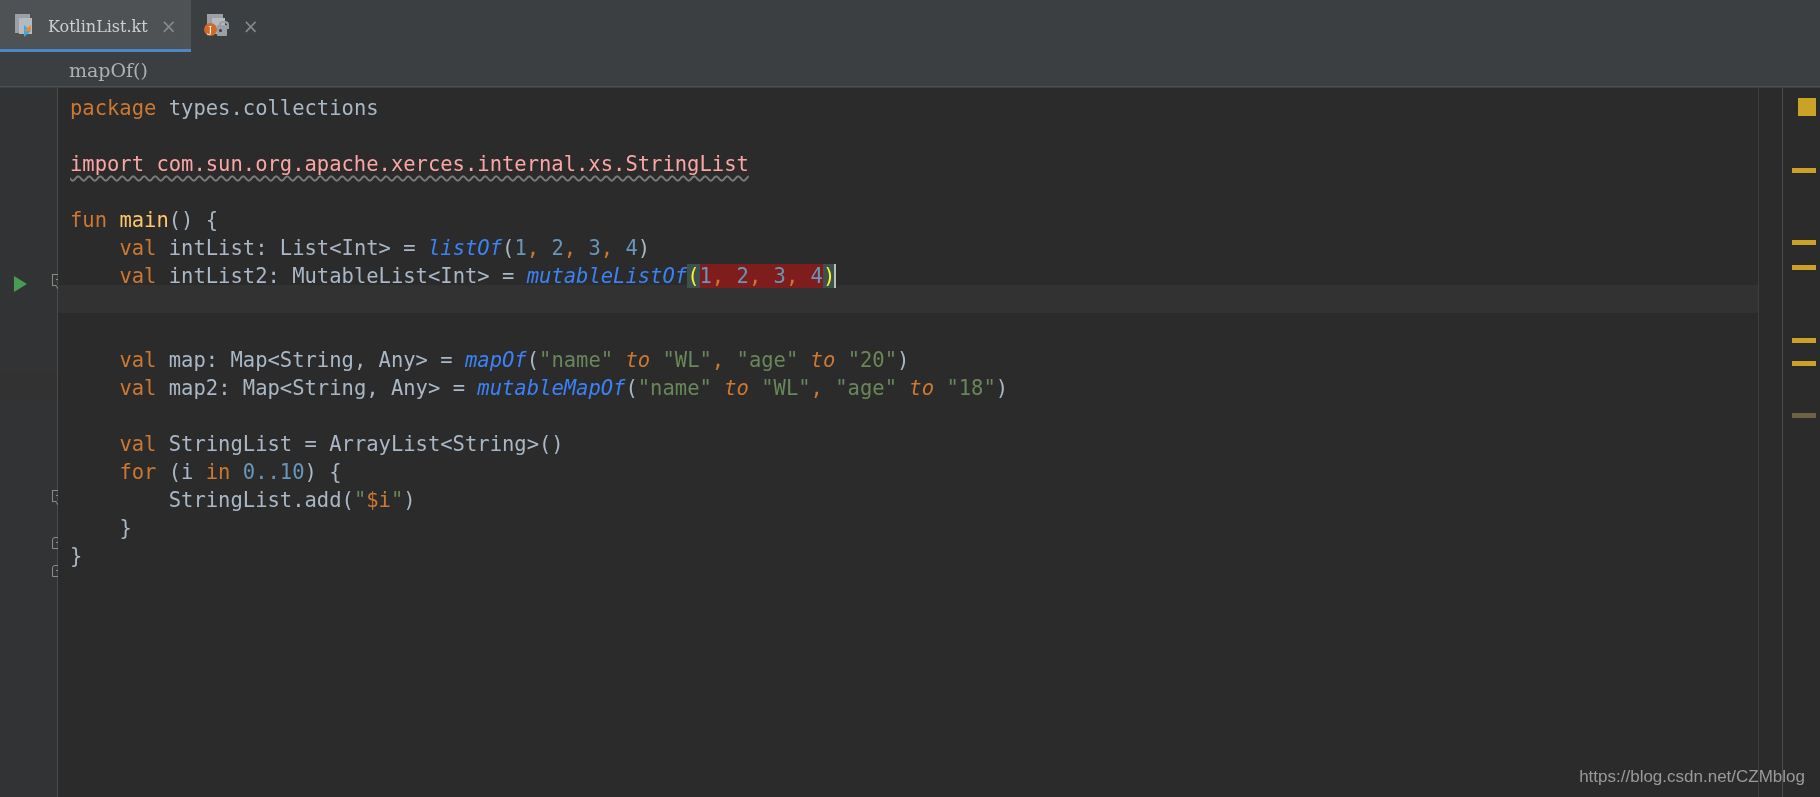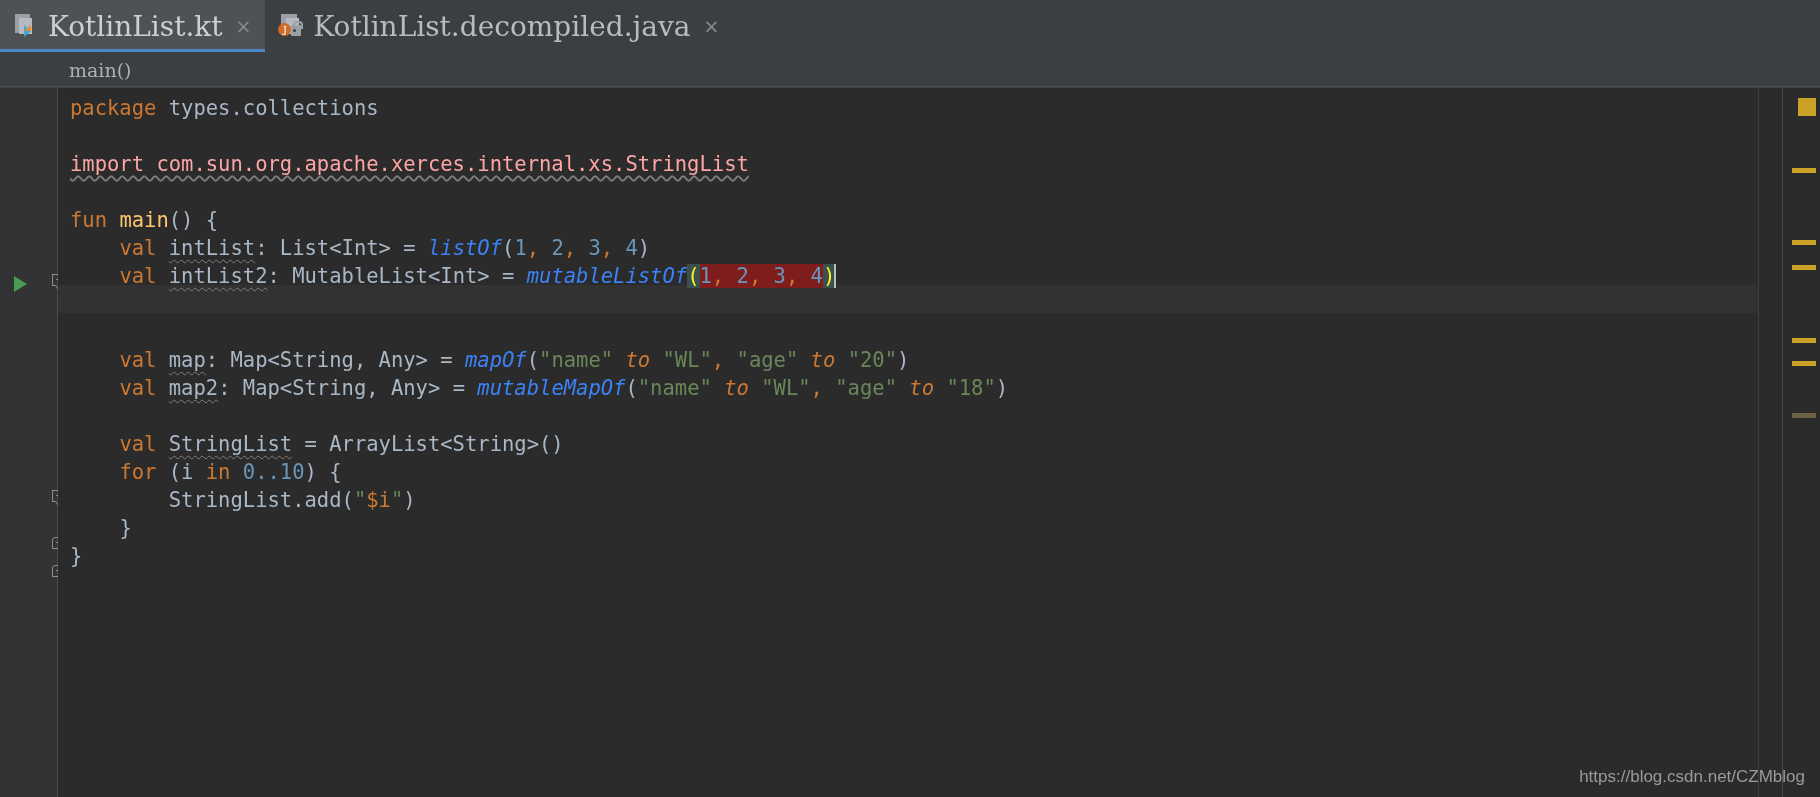--- a/index.html
+++ b/index.html
@@ -22,21 +22,21 @@
     padding: 0 14px 0 13px;
     position: relative;
     cursor: default;
   }
   .tab.active { background: #4e5254; }
   .tab.active::after {
     content: ""; position: absolute; left: 0; right: 0; bottom: 0;
     height: 3px; background: #4a88c7;
   }
   .tab-label {
-    font-size: 28px; color: #bbbbbb;
+    font-size: 16px; color: #bbbbbb;
     font-family: "DejaVu Serif", serif;
     white-space: nowrap;
   }
   .tab.active .tab-label { color: #cfcfcf; }
   .tab-close {
     font-size: 19px; color: #8a8a8a; margin-left: 4px;
     font-family: "DejaVu Sans", sans-serif;
     line-height: 1;
   }
   .tab-icon { width: 26px; height: 26px; position: relative; flex: none; }
@@ -218,21 +218,20 @@
   .str     { color: #6a8759; }
   .fncall  { color: #3b82f6; font-style: italic; }
   .ident   { color: #a9b7c6; }
   .punct   { color: #a9b7c6; }
   .comma   { color: #cc7832; }
   .tmpl    { color: #cc7832; }
   .italic  { font-style: italic; }
 
   
   .squig {
-    text-decoration: underline;
     text-decoration-style: wavy;
     text-decoration-color: #808080;
     text-underline-offset: 4px;
     text-decoration-thickness: 1px;
   }
   .imp {
     color: #fca5a5;
     text-decoration: underline;
     text-decoration-style: wavy;
     text-decoration-color: #7a7a7a;
@@ -313,28 +312,27 @@
   </div>
 
   <div class="tab">
     <span class="tab-icon ic-java">
       <span class="page"></span>
         <span class="page2"></span>
       <span class="jdot">J</span>
         <span class="lock"></span>
         <span class="lockdot"></span>
     </span>
-    <span class="tab-label">KotlinList.decompiled.java</span>
     <span class="tab-close">×</span>
   </div>
 
 </div>
 
 <div class="breadcrumb">
-  <span class="breadcrumb-text">main()</span>
+  <span class="breadcrumb-text">mapOf()</span>
 </div>
 
 <div class="editor">
 
   <div class="gutter-left"></div>
   <div class="cur-line-left"></div>
   <div class="gutter-sep"></div>
 
   <div class="run-arrow"></div>
 

